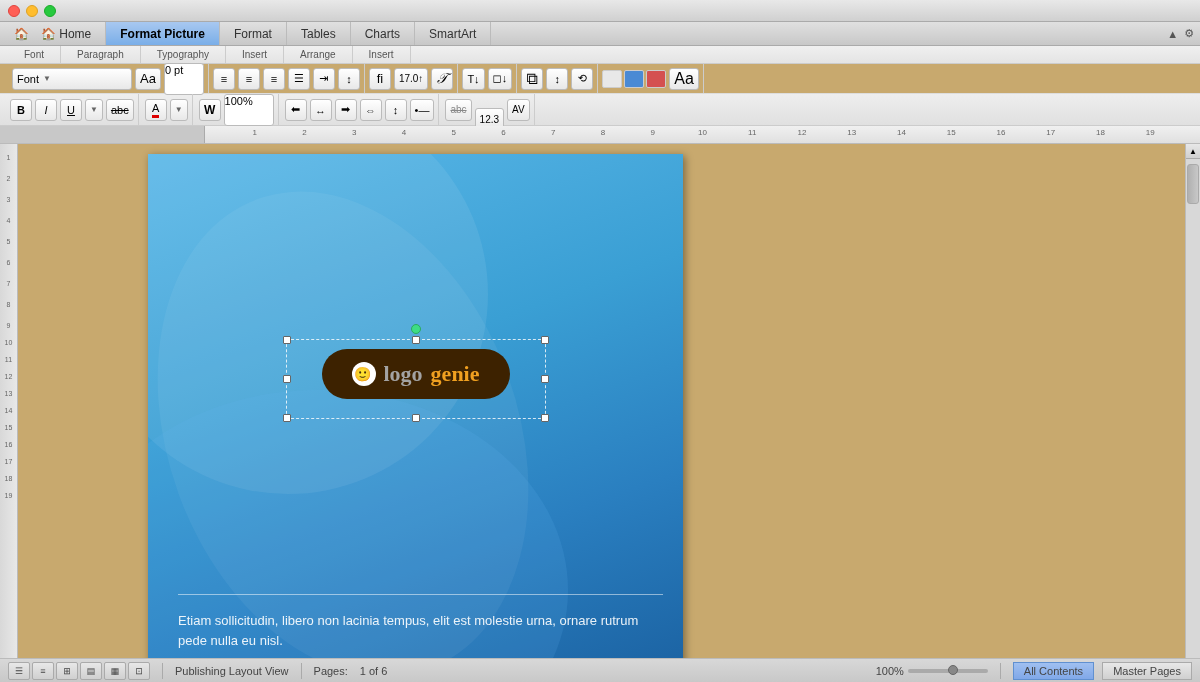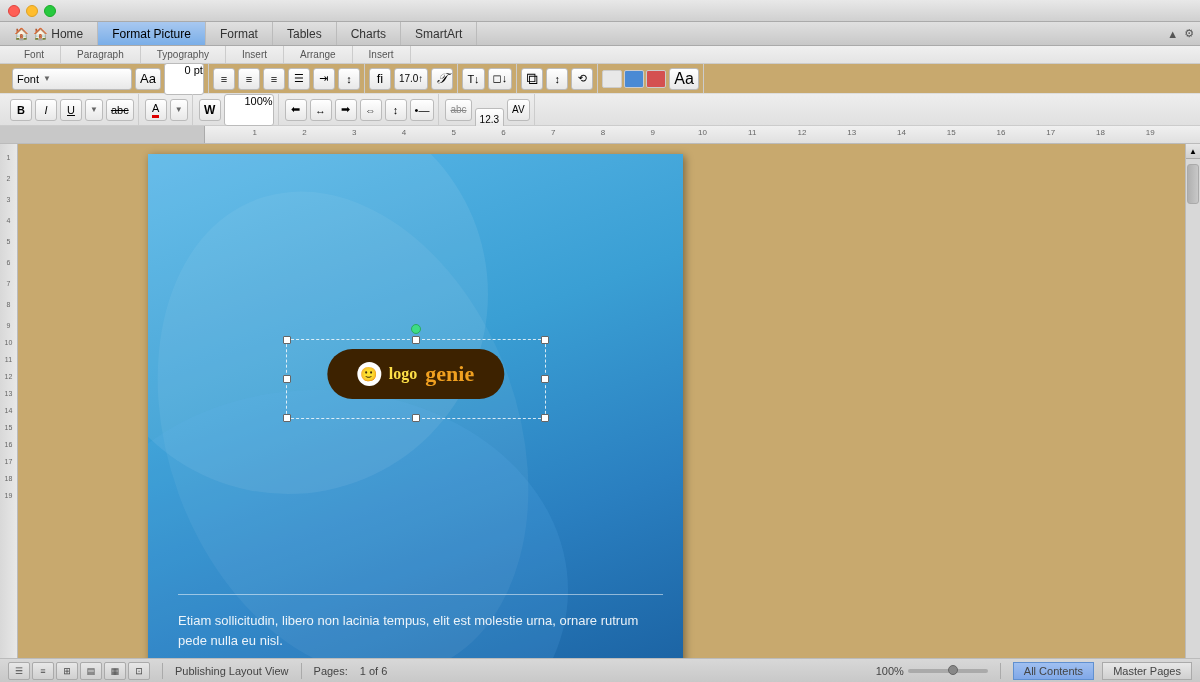--- a/index.html
+++ b/index.html
@@ -34,21 +34,21 @@
       display: flex;
       align-items: center;
       cursor: pointer;
       color: #333;
       border-right: 1px solid #bbb;
       white-space: nowrap;
     }
     .menu-tab.active {
       background: linear-gradient(to bottom, #a8c8f0, #7aaee8);
       color: #000;
-      font-weight: 400;
+      font-weight: 700;
     }
     .menu-tab .home-icon { margin-right: 4px; }
     .nav-arrows {
       margin-left: auto;
       display: flex;
       align-items: center;
       padding: 0 6px;
       gap: 6px;
     }
     .nav-btn {
@@ -105,21 +105,21 @@
       padding: 0 4px;
       cursor: pointer;
       gap: 4px;
     }
     .rb-input {
       height: 32px;
       width: 40px;
       border: 1px solid #bbb;
       border-radius: 3px;
       font-size: 11px;
-      text-align: right;
+      text-align: left;
       background: #fff;
     }
     .caret { font-size: 8px; color: #666; }
 
     
     .ribbon-labels {
       height: 18px;
       display: flex;
       align-items: center;
       background: linear-gradient(to bottom, #f0f0f0, #e4e4e4);
@@ -259,21 +259,21 @@
     .logo-icon {
       width: 24px;
       height: 24px;
       background: #fff;
       border-radius: 50%;
       display: flex;
       align-items: center;
       justify-content: center;
       font-size: 14px;
     }
-    .logo-text-l { color: #fde047; font-size: 16px; font-weight: bold; font-family: Georgia, serif; }
+    .logo-text-l { color: #a3a3a3; font-size: 22px; font-weight: bold; font-family: Georgia, serif; }
     .logo-text-r { color: #f0a020; font-size: 22px; font-weight: bold; font-family: Georgia, serif; }
 
     
     .selection-box {
       position: absolute;
       top: 185px;
       left: 50%;
       transform: translateX(-50%);
       width: 260px;
       height: 80px;
@@ -459,21 +459,21 @@
 
 <div class="title-bar">
   <div class="traffic-light tl-red"></div>
   <div class="traffic-light tl-yellow"></div>
   <div class="traffic-light tl-green"></div>
 </div>
 
 <div class="menu-tabs">
   <div class="menu-tab">
     <span class="home-icon">🏠</span>
-    <span style="margin-left:0;">🏠 Home</span>
+    <span style="margin-left:8px;">🏠 Home</span>
   </div>
   <div class="menu-tab active">
     <span>Format Picture</span>
   </div>
   <div class="menu-tab">
     <span>Format</span>
   </div>
   <div class="menu-tab">
     <span>Tables</span>
   </div>

